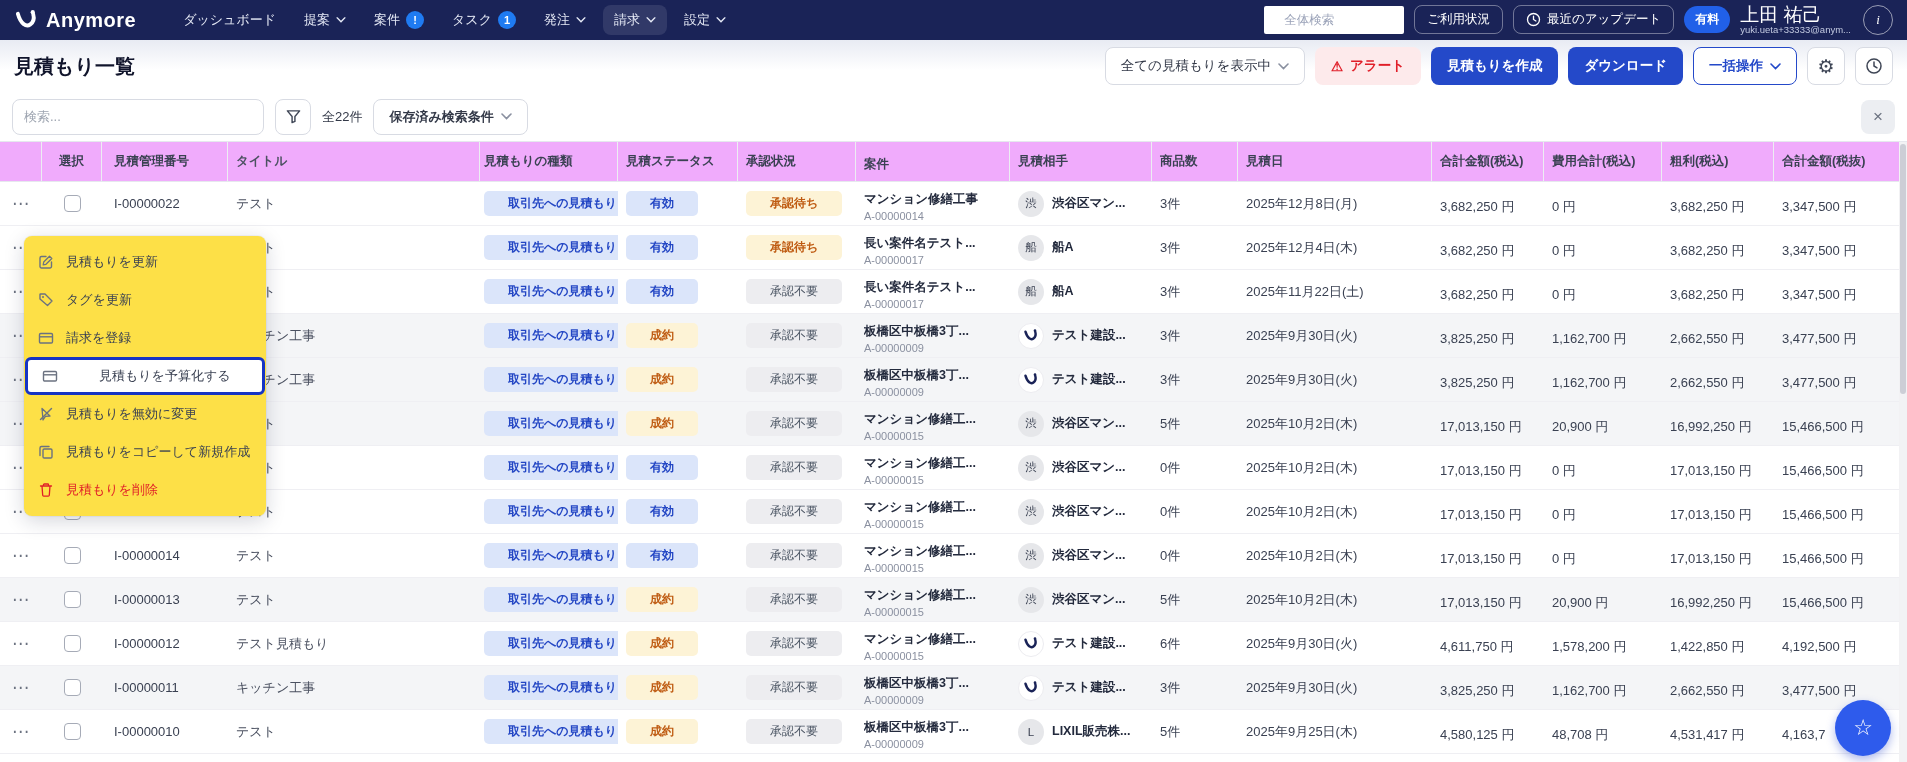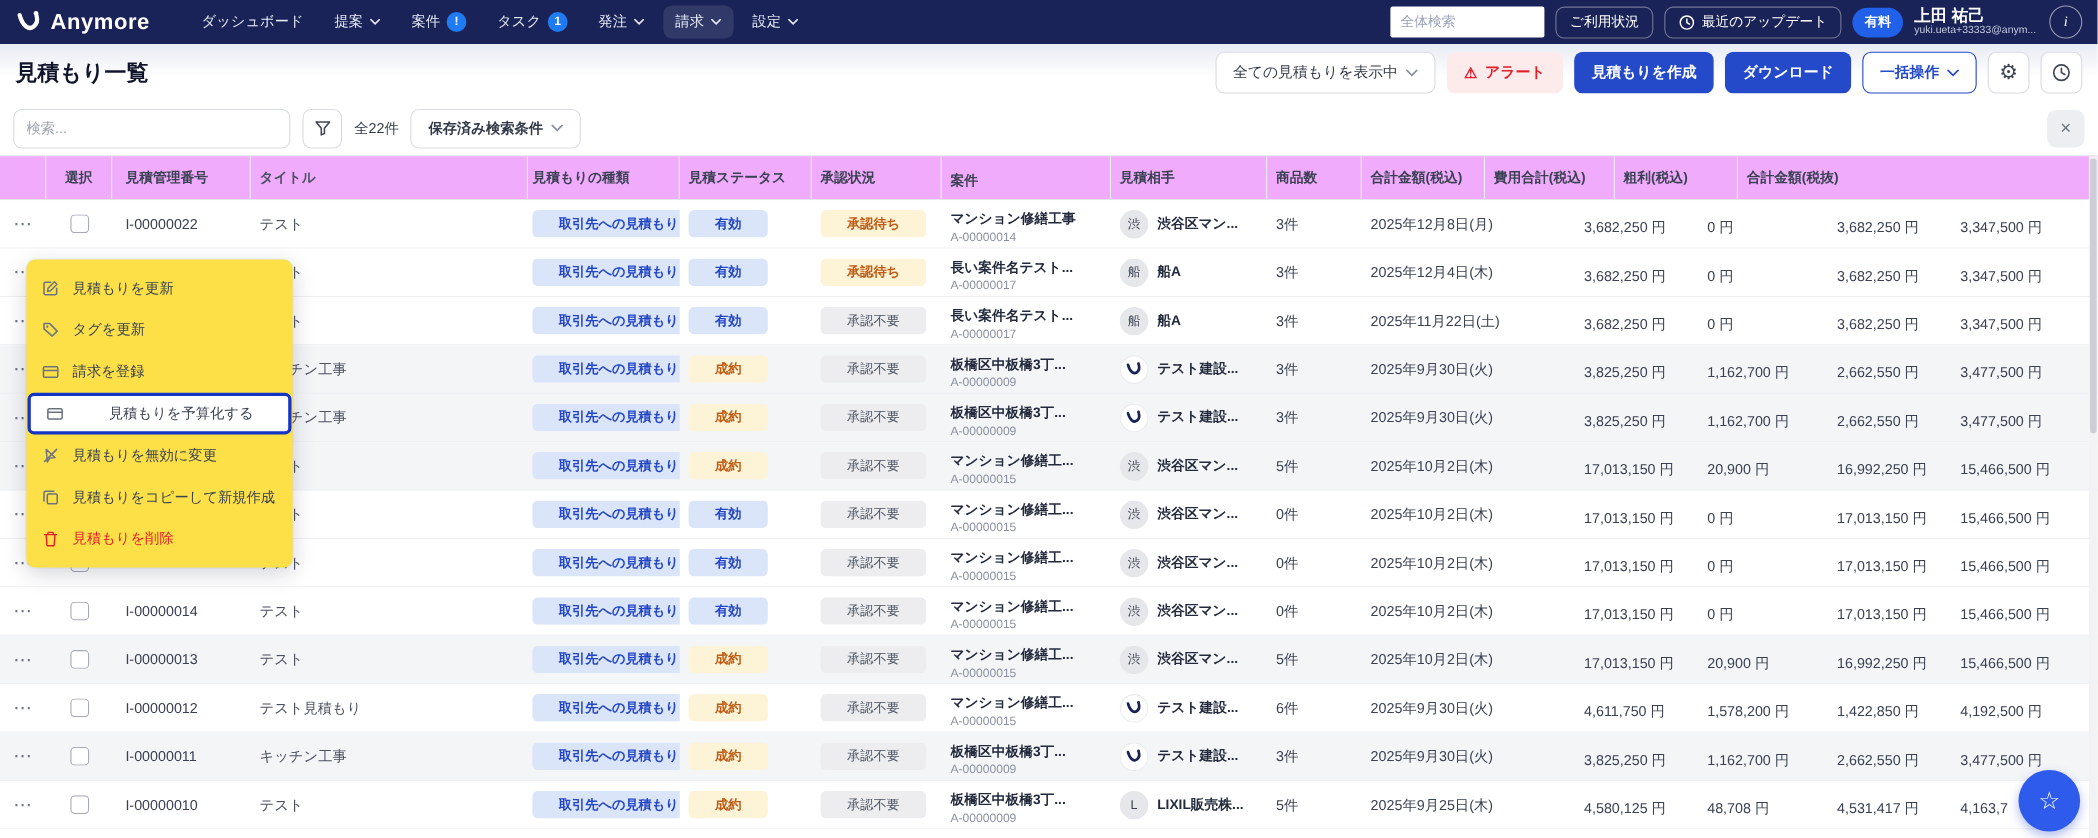--- a/index.html
+++ b/index.html
@@ -9,26 +9,26 @@
   
   .nav { height:40px; background:#1a2357; display:flex; align-items:center; padding:0 14px; gap:8px; color:#eef1fa; position:relative; z-index:60; }
   .brand { display:flex; align-items:center; gap:7px; margin-right:28px; }
   .brand-name { font-size:20px; font-weight:bold; color:#fff; letter-spacing:.5px; }
   .nav-menu { display:flex; align-items:center; gap:6px; }
   .nav-item { display:flex; align-items:center; gap:6px; font-size:13px; color:#e6eaf6; padding:6px 11px; border-radius:8px; cursor:pointer; white-space:nowrap; }
   .nav-item.active { background:rgba(255,255,255,.10); }
   .nav-badge { background:#1f7bf2; color:#fff; width:18px; height:18px; border-radius:50%; font-size:11px; font-weight:bold; display:inline-flex; align-items:center; justify-content:center; }
   .caret { display:inline-flex; }
   .nav-right { margin-left:auto; display:flex; align-items:center; gap:10px; }
-  .nav-search { width:140px; height:28px; border:none; border-radius:2px; padding:0 9px; font-size:12.5px; background:#fff; color:#333; outline:none; }
+  .nav-search { width:140px; height:28px; border:none; border-radius:2px; padding:0 20px; font-size:12.5px; background:#fff; color:#333; outline:none; }
   .nav-search::placeholder { color:#9aa2b8; }
   .nav-btn { display:flex; align-items:center; gap:6px; border:1px solid rgba(255,255,255,.38); border-radius:8px; padding:5px 12px; font-size:12.5px; color:#fff; background:transparent; white-space:nowrap; }
   .plan-pill { background:#2160e8; color:#fff; font-size:12px; font-weight:bold; padding:5px 11px; border-radius:999px; white-space:nowrap; }
   .user-block { line-height:1.15; margin-right:2px; }
-  .user-name { font-size:15px; font-weight:bold; color:#fff; }
+  .user-name { font-size:19px; font-weight:normal; color:#fff; }
   .user-email { font-size:9.5px; color:#c2c9e0; }
   .info-btn { width:30px; height:30px; border-radius:50%; border:1.5px solid rgba(255,255,255,.55); color:#fff; display:flex; align-items:center; justify-content:center; font-size:13px; font-family:"Liberation Serif",serif; font-style:italic; background:transparent; }
 
   
   .page-header { height:52px; display:flex; align-items:center; padding:0 14px; gap:10px;
     background:linear-gradient(180deg,#e8ebf3 0%,#ffffff 58%); }
   .page-title { font-size:20px; font-weight:bold; color:#10142b; margin-right:auto; }
   .btn { height:38px; display:inline-flex; align-items:center; gap:7px; border-radius:8px; font-size:13.5px; padding:16px 15px; white-space:nowrap; border:1px solid transparent; cursor:pointer; }
   .btn-dropdown { background:#fff; border-color:#d8dbe3; color:#333948; }
   .btn-alert { background:#fdeaeb; color:#e01e28; font-weight:bold; }
@@ -241,20 +241,21 @@
     <div class="th c-menu"></div>
     <div class="th c-sel">選択</div>
     <div class="th c-id">見積管理番号</div>
     <div class="th c-title">タイトル</div>
     <div class="th c-type">見積もりの種類</div>
     <div class="th c-status">見積ステータス</div>
     <div class="th c-appr">承認状況</div>
     <div class="th c-proj" style="display: flex;">案件</div>
     <div class="th c-part">見積相手</div>
     <div class="th c-items">商品数</div>
+    <div class="th c-date">見積日</div>
     <div class="th c-m1">合計金額(税込)</div>
     <div class="th c-m2">費用合計(税込)</div>
     <div class="th c-m3">粗利(税込)</div>
     <div class="th c-m4">合計金額(税抜)</div>
   </div>
 <div class="tbody" id="tbody">
     <div class="row">
       <div class="td c-menu">
         <span class="dots">⋯</span>
       </div>

